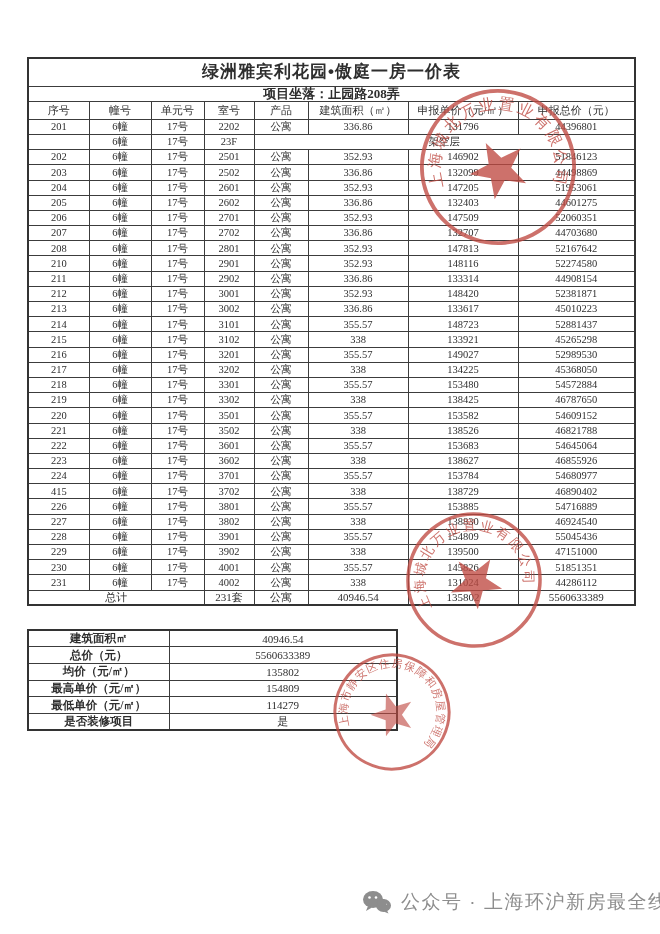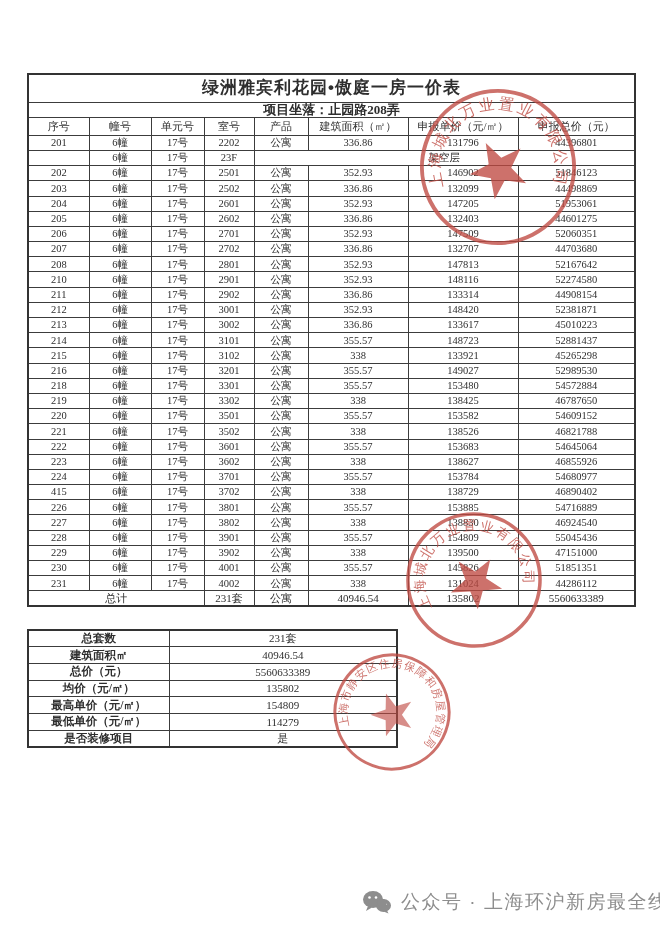--- a/index.html
+++ b/index.html
@@ -9,21 +9,21 @@
     font-family:"Liberation Serif","DejaVu Serif",serif;
     color:#2e2e2e;
     position:relative;
     overflow:hidden;
   }
   .page { position:absolute; inset:0; }
 
   
   table { border-collapse:collapse; table-layout:fixed; }
   .main-table {
-    position:absolute; left:27px; top:73px; width:607px;padding-left:12px;
+    position:absolute; left:27px; top:57px; width:607px;padding-left:12px;
   }
   .main-table td, .main-table th {
     border:1px solid #3c3c3c;
     text-align:center; vertical-align:middle;
     font-size:10.5px; font-weight:normal;
     height:15.2px; line-height:1.1;
     overflow:hidden; white-space:nowrap;
     padding:0 1px;
   }
   .main-table { border:2px solid #333; }
@@ -250,20 +250,30 @@
           <td>216</td>
           <td>6幢</td>
           <td>17号</td>
           <td>3201</td>
           <td>公寓</td>
           <td>355.57</td>
           <td>149027</td>
           <td>52989530</td>
         </tr>
         <tr>
+          <td>217</td>
+          <td>6幢</td>
+          <td>17号</td>
+          <td>3202</td>
+          <td>公寓</td>
+          <td>338</td>
+          <td>134225</td>
+          <td>45368050</td>
+        </tr>
+        <tr>
           <td>218</td>
           <td>6幢</td>
           <td>17号</td>
           <td>3301</td>
           <td>公寓</td>
           <td>355.57</td>
           <td>153480</td>
           <td>54572884</td>
         </tr>
         <tr>
@@ -402,24 +412,20 @@
           <td>公寓</td>
           <td>40946.54</td>
           <td>135802</td>
           <td>5560633389</td>
         </tr>
       </tbody>
   </table>
 
   <table class="summary-table">
     <tbody>
-        <tr>
-          <td>总套数</td>
-          <td>231套</td>
-        </tr>
         <tr>
           <td>建筑面积㎡</td>
           <td>40946.54</td>
         </tr>
         <tr>
           <td>总价（元）</td>
           <td>5560633389</td>
         </tr>
         <tr>
           <td>均价（元/㎡）</td>

